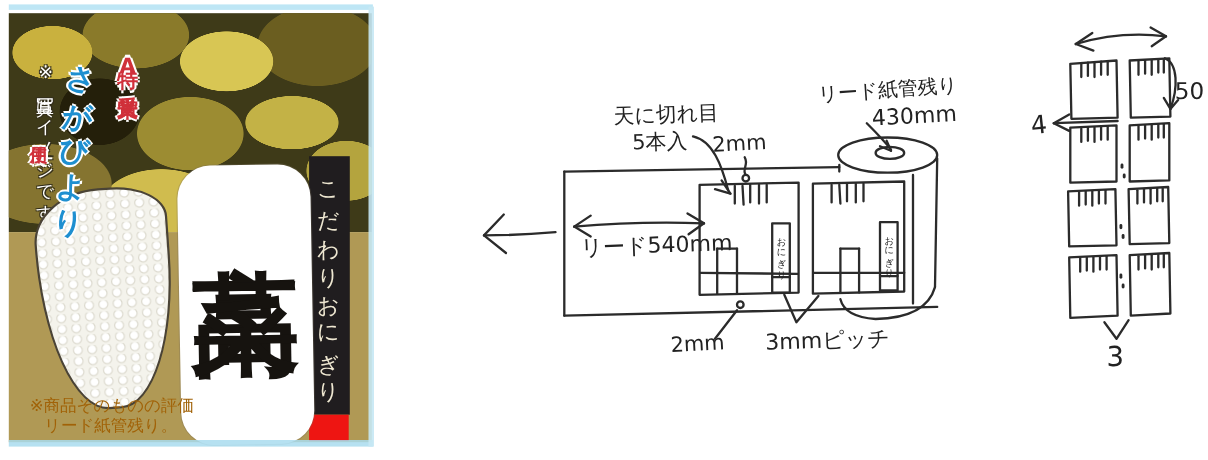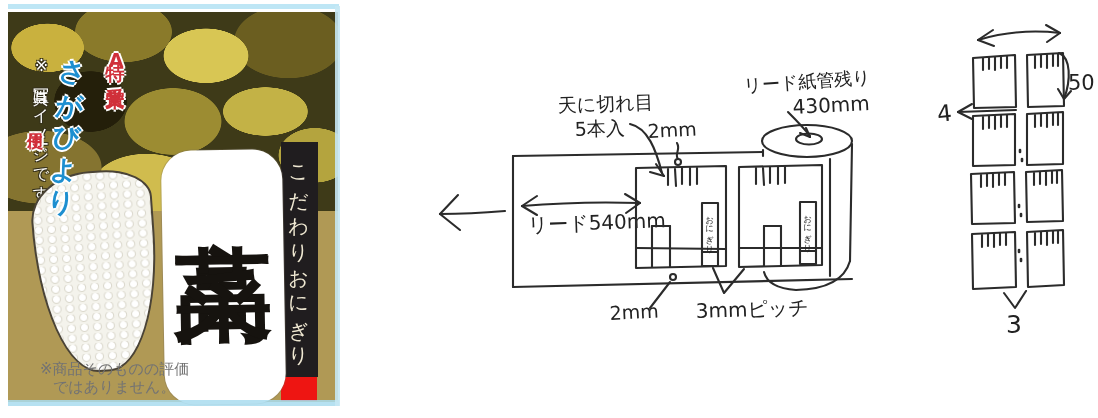--- a/index.html
+++ b/index.html
@@ -66,21 +66,21 @@
     transform:rotate(-4deg);
   }
   .v-text{position:absolute;writing-mode:vertical-rl;text-orientation:upright;font-weight:700;}
   .award{left:95px;top:44px;font-size:19px;color:#d0303a;letter-spacing:1px;
     text-shadow:-2px 0 0 #fff,2px 0 0 #fff,0 -2px 0 #fff,0 2px 0 #fff;}
   .variety{left:42px;top:36px;font-size:27px;color:#1e8fd0;letter-spacing:2px;transform:rotate(5deg);
     text-shadow:-2px 0 0 #fff,2px 0 0 #fff,0 -2px 0 #fff,0 2px 0 #fff;}
   .usage{left:16px;top:116px;font-size:16px;color:#d0303a;letter-spacing:1px;
     text-shadow:-2px 0 0 #fff,2px 0 0 #fff,0 -2px 0 #fff,0 2px 0 #fff;}
   .disclaimer{
-    position:absolute;left:32px;top:356px;color:#737373;font-size:15px;line-height:1.23;font-weight:500;
+    position:absolute;left:19px;top:356px;color:#a16207;font-size:15px;line-height:1.23;font-weight:500;
   }
   .disclaimer .l2{padding-left:13px;}
   
   .sketch{position:absolute;}
   svg text{fill:#222;font-family:"DejaVu Sans",sans-serif;}
 </style>
 </head>
 <body>
 
 <div class="label">
@@ -99,21 +99,21 @@
     <div class="name-text">高菜</div>
   </div>
 
   <div class="grain"></div>
   <div class="v-text award">特A受賞米</div>
   <div class="v-text variety">さがびより</div>
   <div class="v-text usage">使用</div>
 
   <div class="disclaimer">
     <div class="l1">※商品そのものの評価</div>
-    <div class="l2">ではありません。</div>
+    <div class="l2">リード紙管残り。</div>
   </div>
 
   <div class="edge-bottom"></div>
   <div class="edge-right"></div>
 </div>
 
 <svg class="sketch" style="left:400px;top:50px;" width="500" height="295" viewBox="400 50 500 295" fill="none" stroke="#2b2b2b" stroke-width="2.1" stroke-linecap="round" stroke-linejoin="round">
 
   <g>
     <path d="M505,211 Q470,214 440,214"></path>

